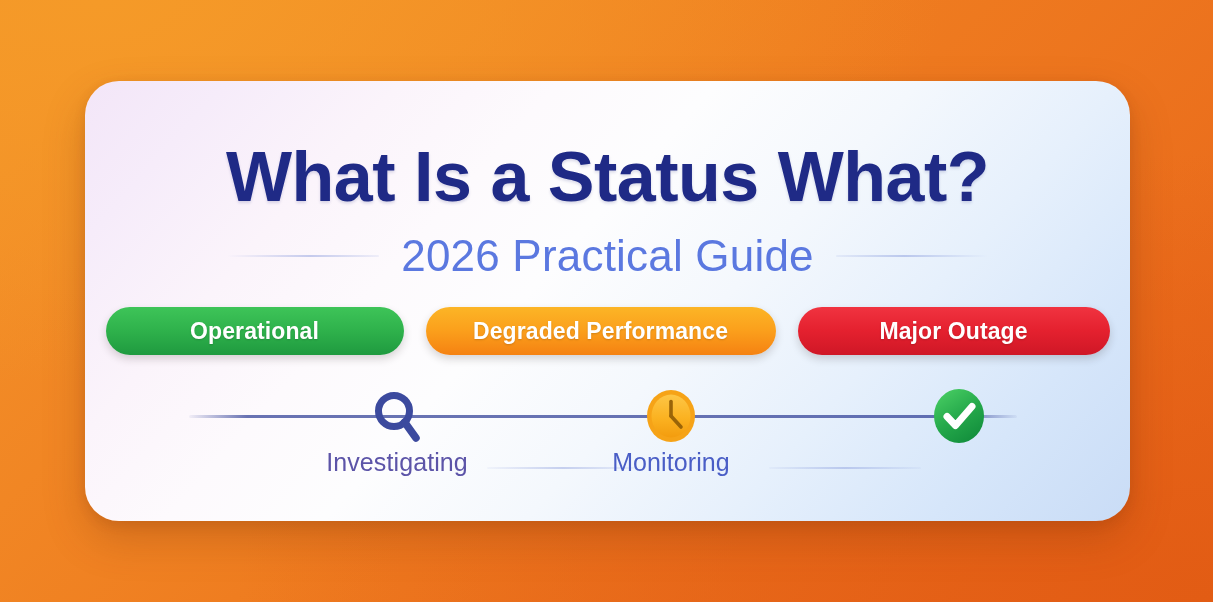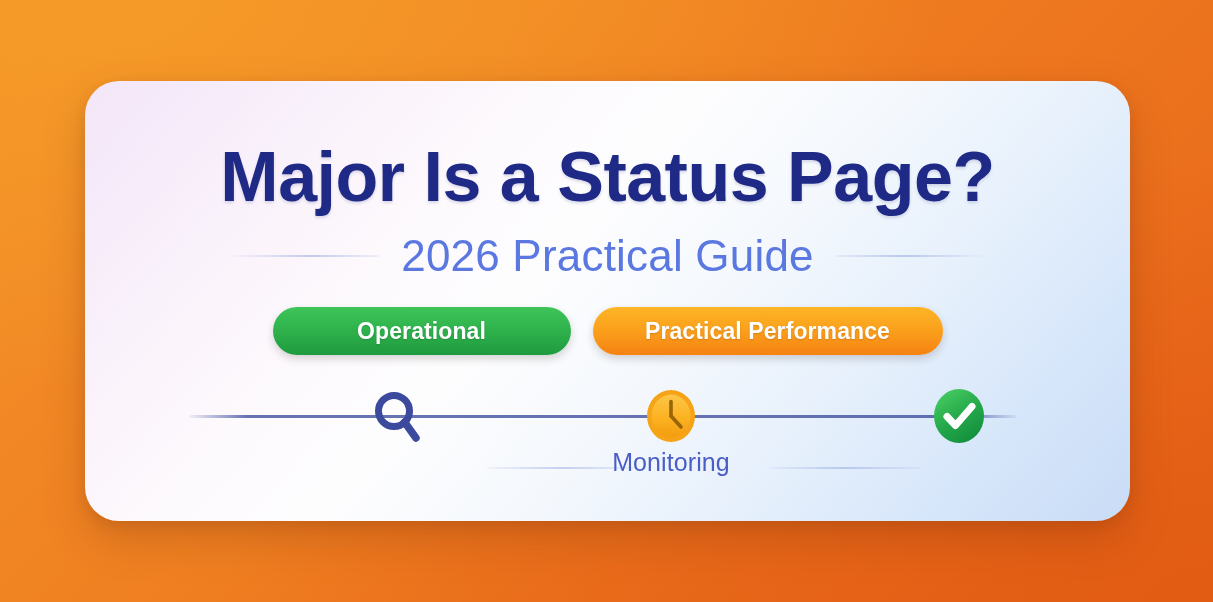--- a/index.html
+++ b/index.html
@@ -198,46 +198,48 @@
   .label-rule.r1 { left: 298px; width: 152px; }
   .label-rule.r2 { left: 580px; width: 152px; }
 </style>
 </head>
 <body>
 
 <div class="backdrop">
 
   <div class="card">
 
-    <div class="title">Major Is a Status Page?</div>
+    <div class="title">What Is a Status What?</div>
 
     <div class="subtitle-row">
       <div class="sub-rule"></div>
       <div class="subtitle">2026 Practical Guide</div>
       <div class="sub-rule right"></div>
     </div>
 
     <div class="badges">
       <div class="badge operational">Operational</div>
-      <div class="badge degraded">Practical Performance</div>
+      <div class="badge degraded">Degraded Performance</div>
+      <div class="badge outage">Major Outage</div>
     </div>
 
     <div class="timeline">
 
       <div class="track"></div>
       <div class="label-rule r1"></div>
       <div class="label-rule r2"></div>
 
       <div class="node n1">
         <div class="icon-wrap">
           <svg width="54" height="56" viewBox="0 0 54 56" aria-hidden="true">
             <circle cx="24" cy="23" r="15.5" fill="none" stroke="#3c4a9e" stroke-width="7"></circle>
             <line x1="34.5" y1="34" x2="46" y2="50" stroke="#3c4a9e" stroke-width="7.5" stroke-linecap="round"></line>
           </svg>
         </div>
+        <div class="step-label investigating">Investigating</div>
       </div>
 
       <div class="node n2">
         <div class="icon-wrap">
           <svg width="52" height="56" viewBox="0 0 52 56" aria-hidden="true">
             <defs>
               <linearGradient id="clockFill" x1="0" y1="0" x2="0" y2="1">
                 <stop offset="0%" stop-color="#fdc646"></stop>
                 <stop offset="55%" stop-color="#fbb221"></stop>
                 <stop offset="100%" stop-color="#f39c0e"></stop>

